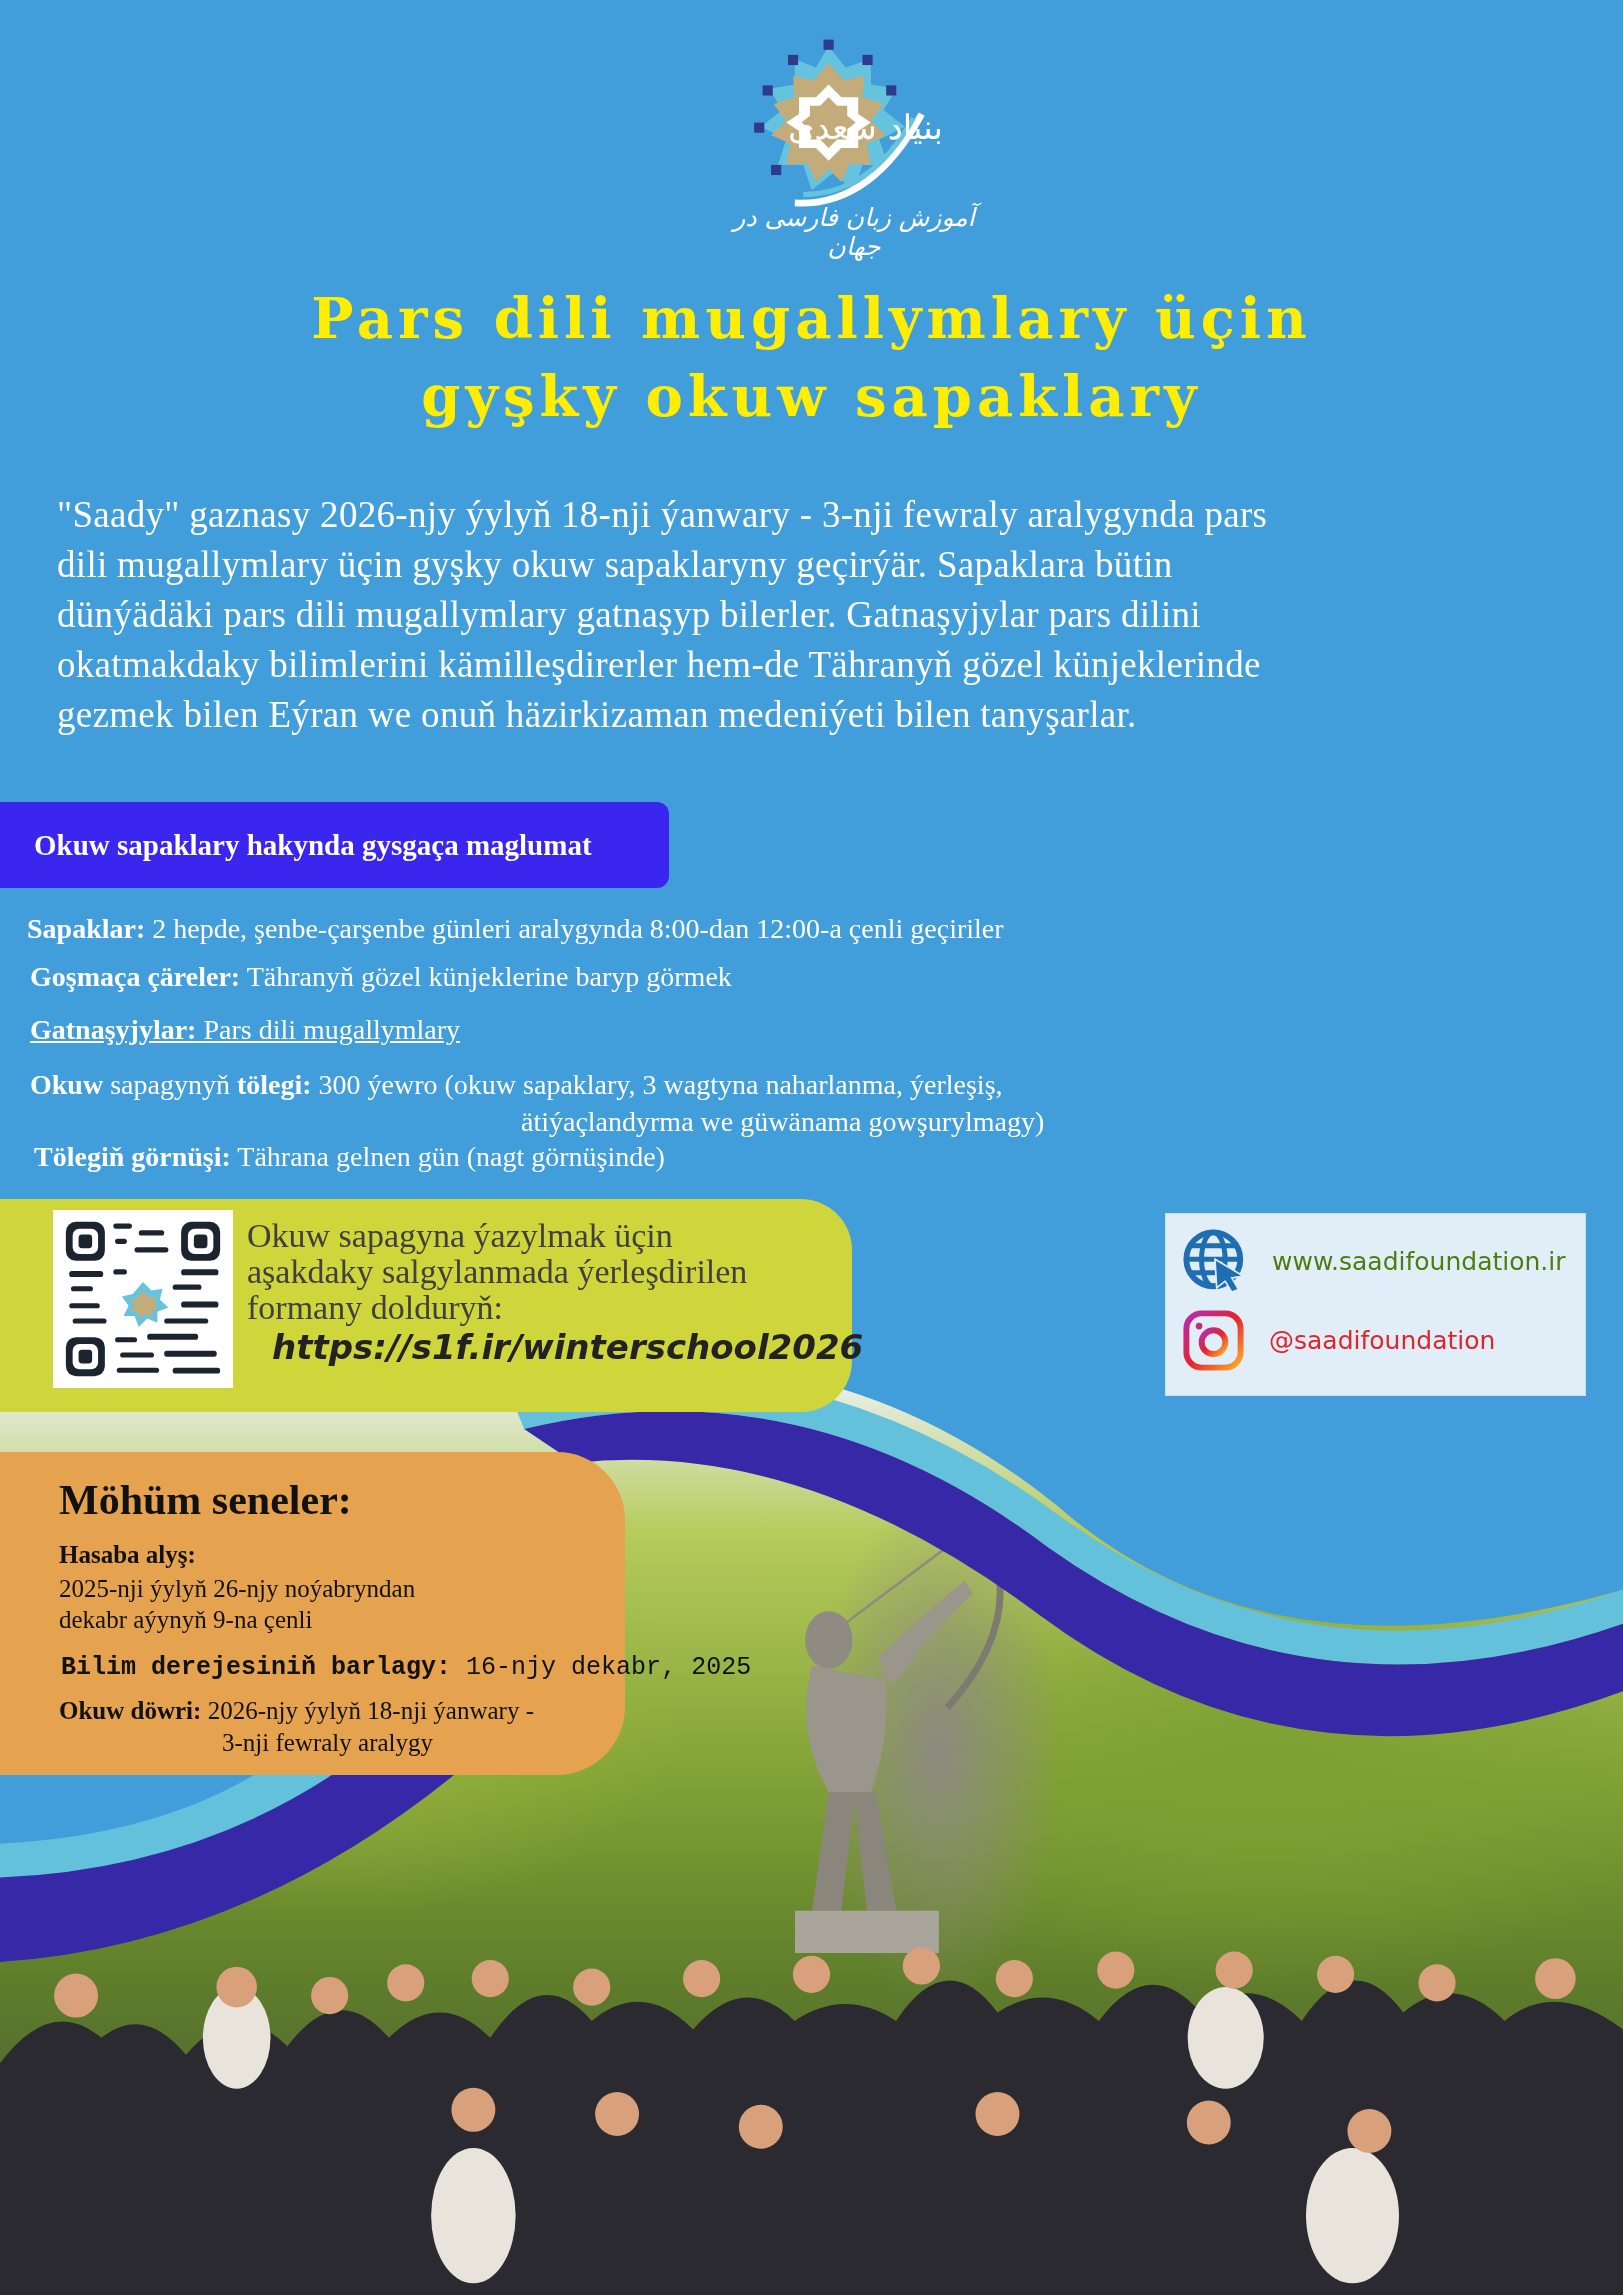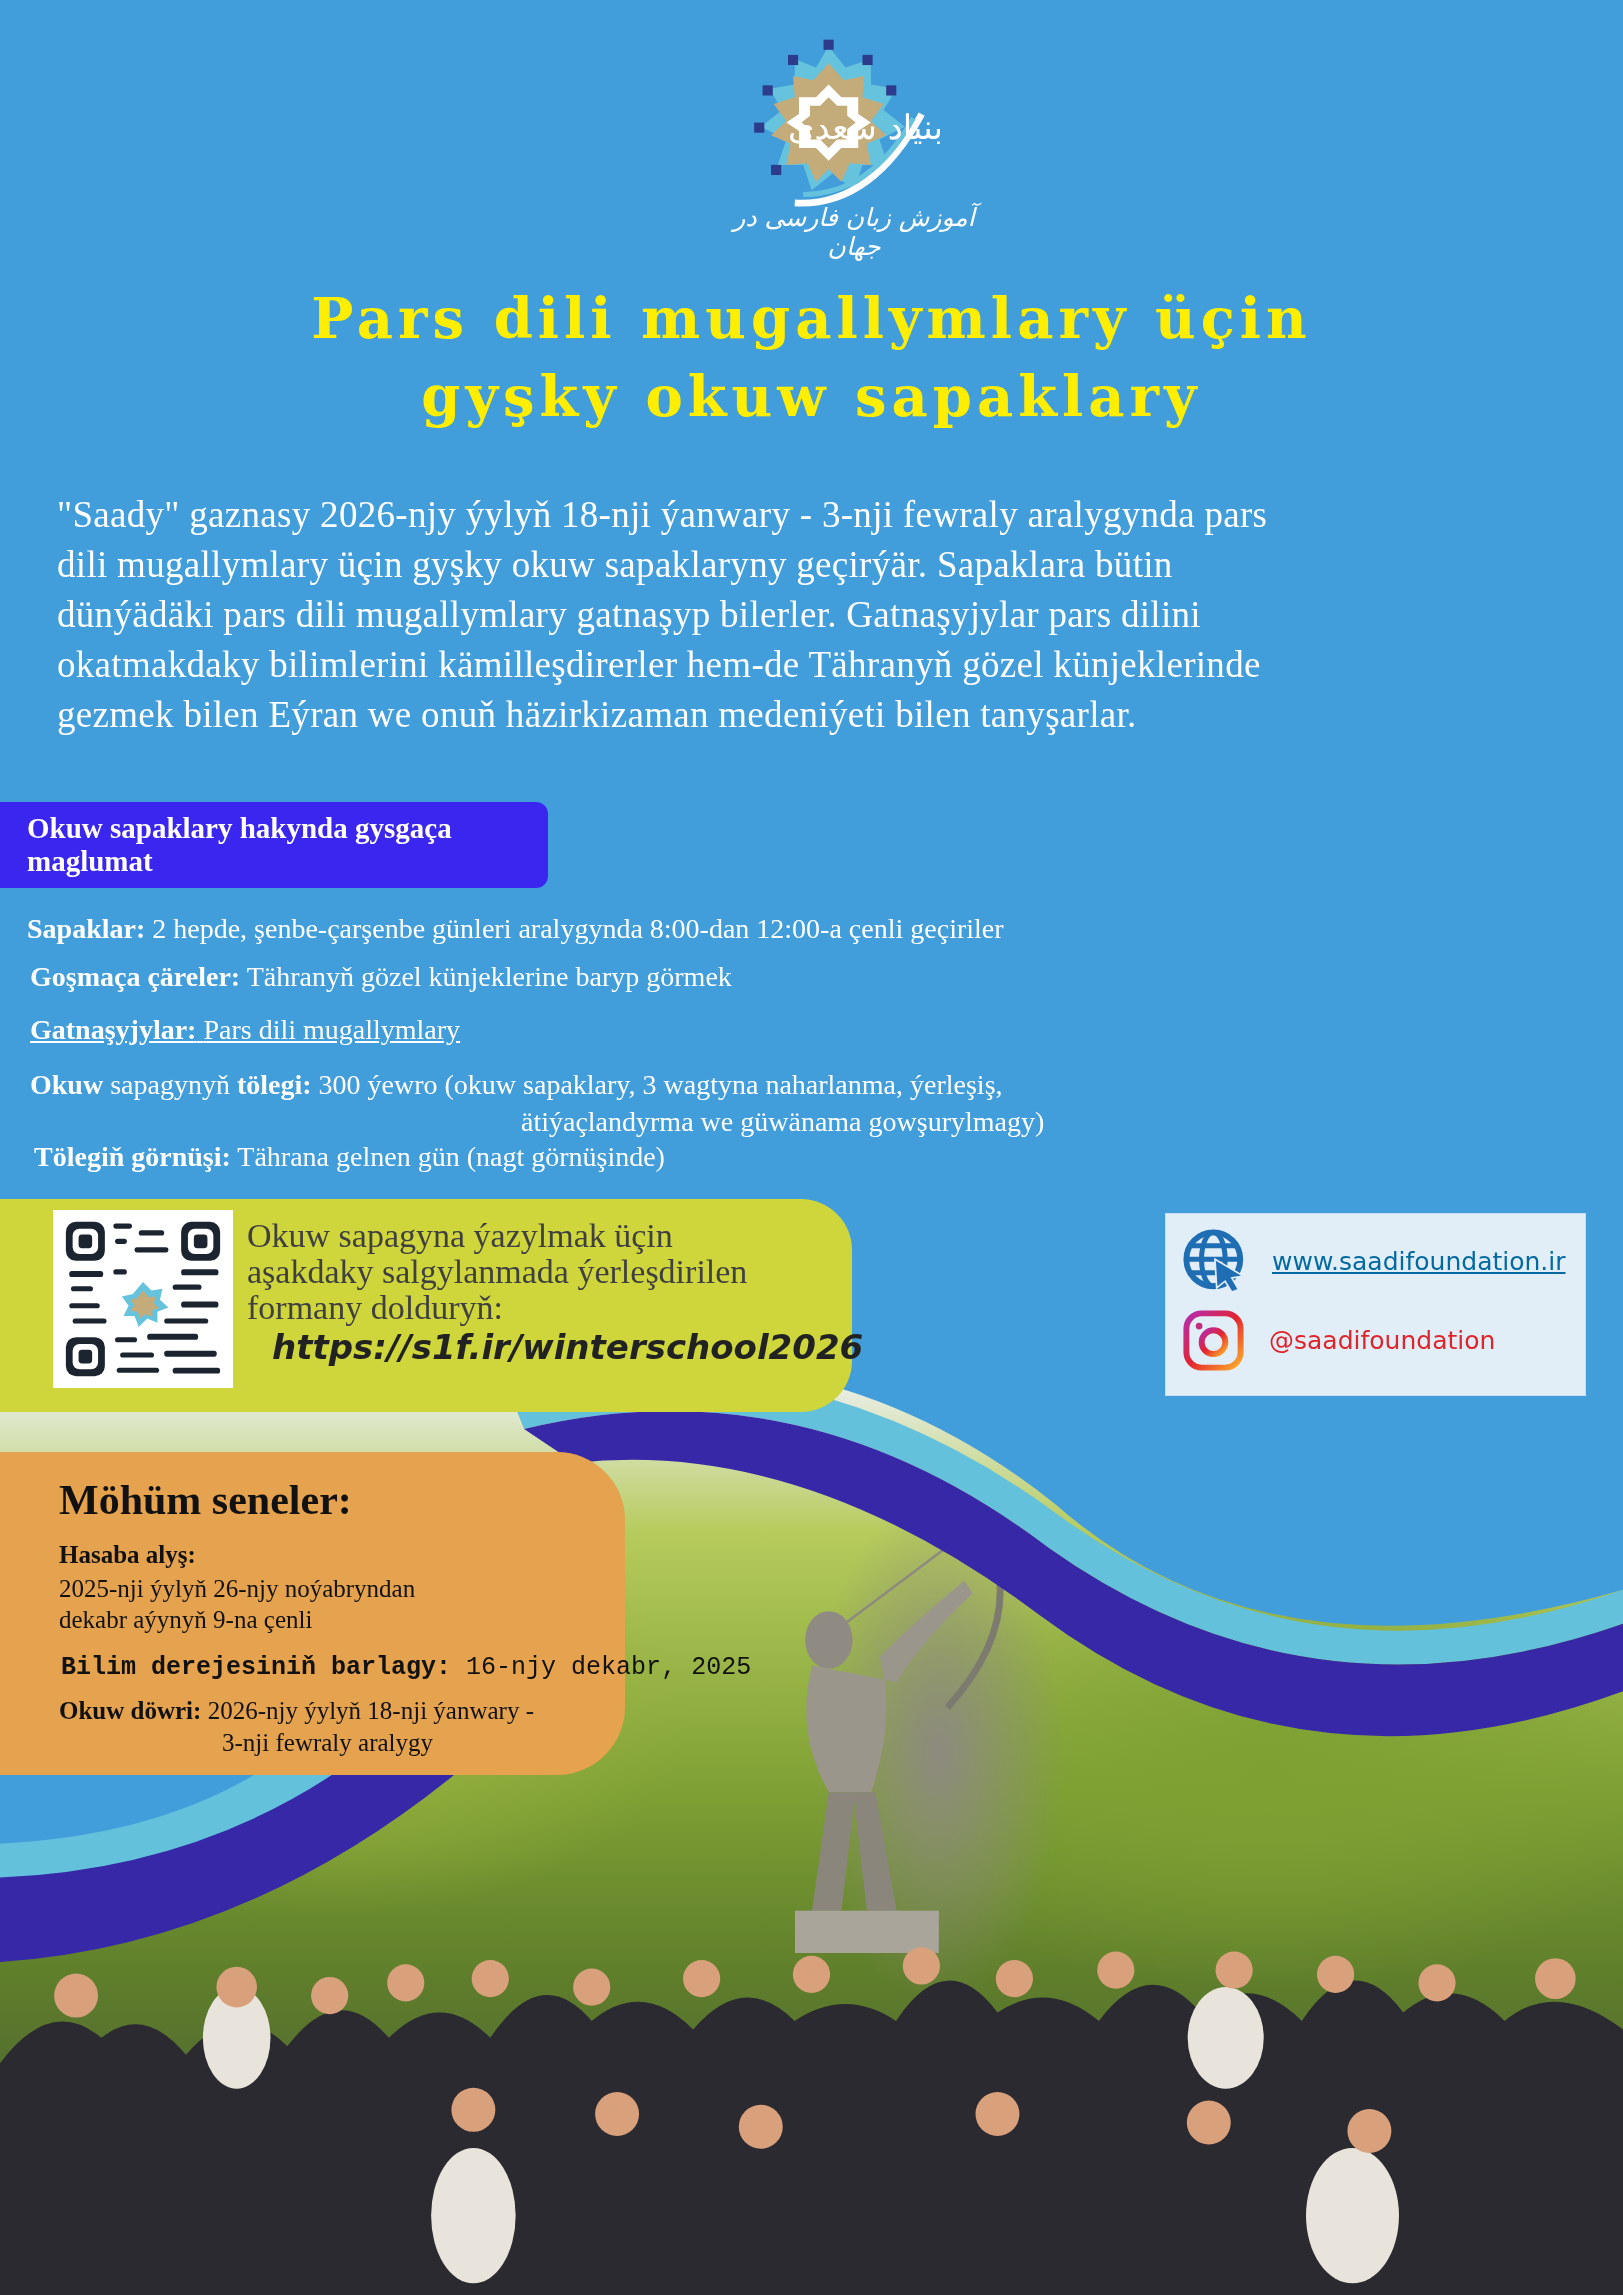--- a/index.html
+++ b/index.html
@@ -29,23 +29,23 @@
 
     
     .intro {
       left: 57px; top: 490px; width: 1530px;
       font-family: "Liberation Serif", serif; font-size: 37px; line-height: 50px;
       color: #fff; letter-spacing: 0.3px;
     }
 
     
     .section-header {
-      left: 0; top: 802px; width: 548px; height: 86px;
+      left: 0; top: 802px; width: 669px; height: 86px;
       background: #3b26f0; border-radius: 0 12px 12px 0;
-      display: flex; align-items: center; padding-left: 27px;
+      display: flex; align-items: center; padding-left: 34px;
       font-family: "Liberation Serif", serif; font-size: 29px; font-weight: bold; color: #fff;
     }
 
     
     .detail {
       font-family: "Liberation Serif", serif; font-size: 28px; color: #fff; white-space: nowrap;
     }
     .detail .lbl { font-weight: bold; }
     .d1 { left: 27px; top: 913px; }
     .d2 { left: 30px; top: 961px; }
@@ -74,21 +74,21 @@
 
     
     .contact-box {
       left: 1165px; top: 1213px; width: 421px; height: 183px;
       background: #e1eef8; border: 1.7px solid #c9def0;
     }
     .contact-row { position: absolute; left: 17px; display: flex; align-items: center; gap: 25px; }
     .contact-row.web { top: 15px; }
     .contact-row.ig { top: 96px; }
     .contact-text { font-family: "DejaVu Sans", sans-serif; font-size: 25px; }
-    .contact-row.web .contact-text { color: #0369a1; text-decoration: underline; }
+    .contact-row.web .contact-text { color: #4d7c0f; }
     .contact-row.ig .contact-text { color: #e0242b; }
 
     
     .photo {
       left: 0; top: 1387px; width: 1623px; height: 909px;
       background:
         radial-gradient(ellipse 118px 76px at 118px 845px, #2a2a33 0%, transparent 70%),
         radial-gradient(ellipse 761px 186px at 812px 845px, #4d4a52 0%, transparent 70%),
         radial-gradient(ellipse 211px 423px at 938px 364px, #8d8a80 0%, transparent 60%),
         radial-gradient(ellipse 507px 296px at 338px 321px, #9bb540 0%, transparent 70%),

